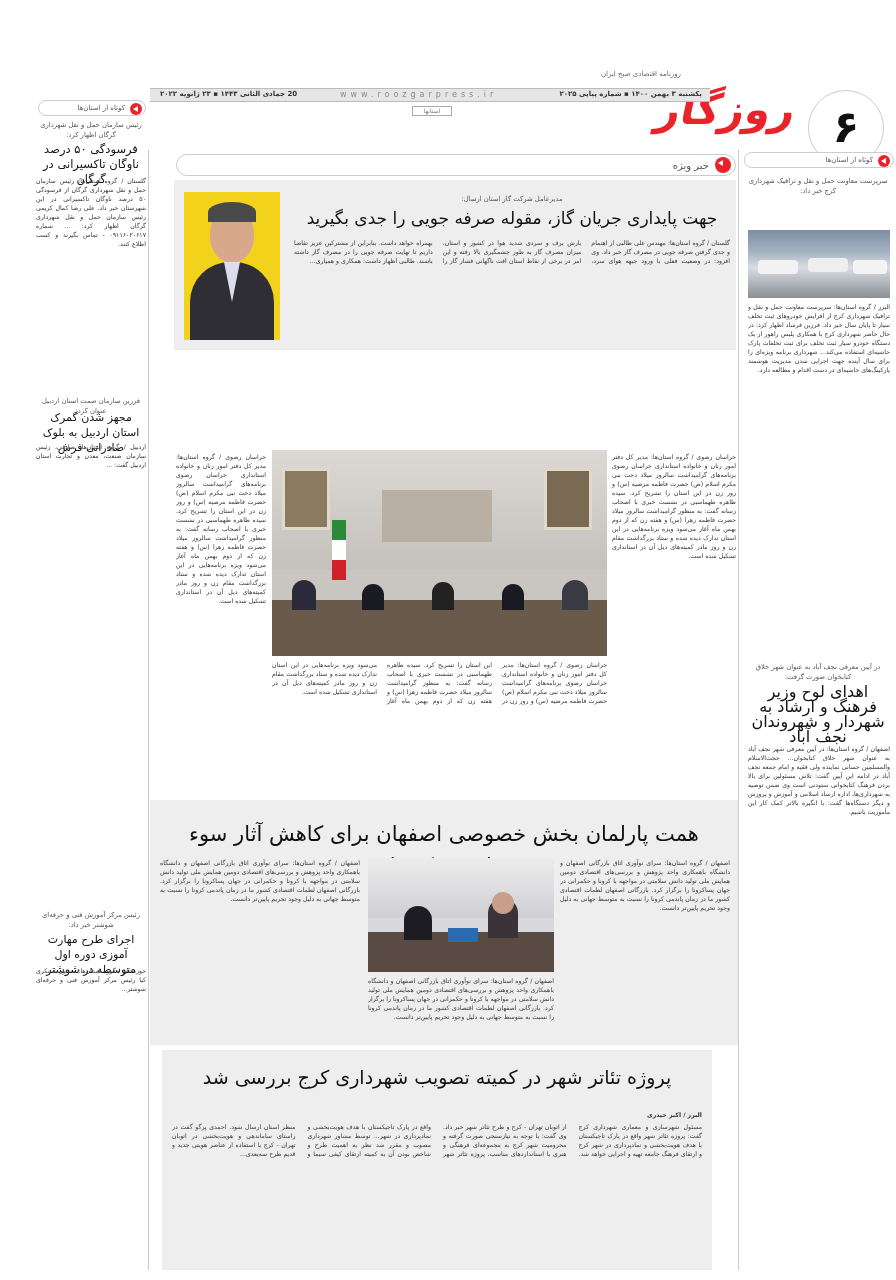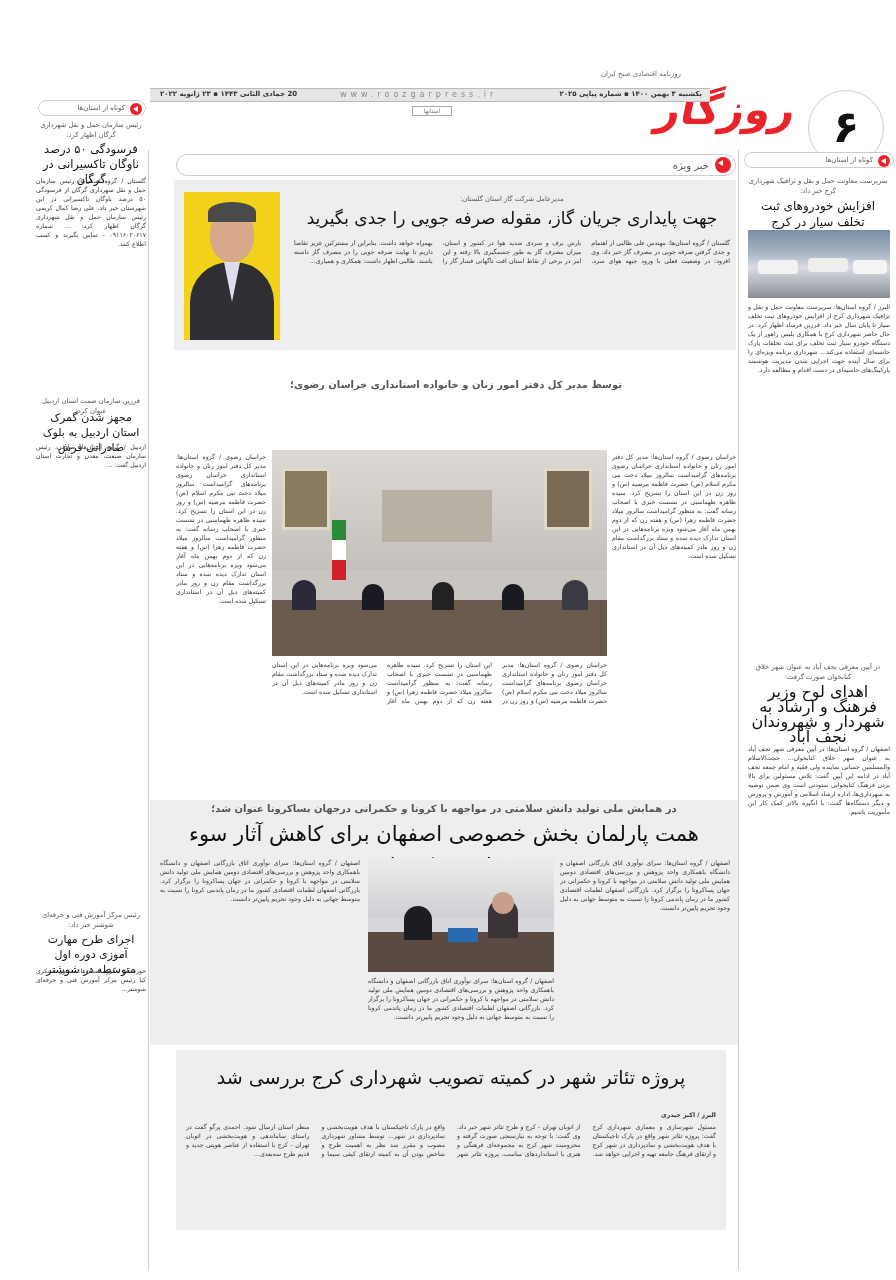--- a/index.html
+++ b/index.html
@@ -49,21 +49,20 @@
 
   <div class="rule" style="left:148px;top:150px;width:1px;height:1120px"></div>
   <div class="rule" style="left:738px;top:150px;width:1px;height:1120px"></div>
 
   <div class="sidebox" style="left:740px;top:150px;width:156px;height:1120px;border:none">
     <div class="sidehead" style="right:2px;top:2px;width:150px">
       <div class="redarrow"></div>
       <span class="lbl">کوتاه از استان‌ها</span>
     </div>
     <div class="kicker" style="position:absolute;right:6px;top:26px;width:144px">سرپرست معاونت حمل و نقل و ترافیک شهرداری کرج خبر داد:</div>
-    <div class="hl" style="position:absolute;right:6px;top:48px;width:144px;font-size:12px;line-height:16px">افزایش خودروهای ثبت تخلف سیار در کرج</div>
     <div class="photo" style="right:6px;top:80px;width:142px;height:68px;background:linear-gradient(180deg,#7a8ea4 0%,#aab6c4 35%,#d9dde3 55%,#8a8f96 100%)">
       <div style="position:absolute;left:10px;top:30px;width:40px;height:14px;background:#f2f2f2;border-radius:4px"></div>
       <div style="position:absolute;left:60px;top:28px;width:40px;height:14px;background:#eeeeee;border-radius:4px"></div>
       <div style="position:absolute;left:105px;top:30px;width:34px;height:14px;background:#f4f4f4;border-radius:4px"></div>
     </div>
     <div class="col" style="right:6px;top:152px;width:142px;height:290px;overflow:hidden">البرز / گروه استان‌ها: سرپرست معاونت حمل و نقل و ترافیک شهرداری کرج از افزایش خودروهای ثبت تخلف سیار تا پایان سال خبر داد. فرزین فرشاد اظهار کرد: در حال حاضر شهرداری کرج با همکاری پلیس راهور از یک دستگاه خودرو سیار ثبت تخلف برای ثبت تخلفات پارک حاشیه‌ای استفاده می‌کند... شهرداری برنامه ویژه‌ای را برای سال آینده جهت اجرایی شدن مدیریت هوشمند پارکینگ‌های حاشیه‌ای در دست اقدام و مطالعه دارد.</div>
     <div class="kicker" style="position:absolute;right:6px;top:512px;width:144px">در آیین معرفی نجف آباد به عنوان شهر خلاق کتابخوان صورت گرفت:</div>
     <div class="hl" style="position:absolute;right:6px;top:534px;width:144px;font-size:16px;line-height:15px">اهدای لوح وزیر فرهنگ و ارشاد به شهردار و شهروندان نجف آباد</div>
     <div class="col" style="right:6px;top:594px;width:142px;height:520px;overflow:hidden">اصفهان / گروه استان‌ها: در آیین معرفی شهر نجف آباد به عنوان شهر خلاق کتابخوان... حجت‌الاسلام والمسلمین حسانی نماینده ولی فقیه و امام جمعه نجف آباد در ادامه این آیین گفت: تلاش مسئولین برای بالا بردن فرهنگ کتابخوانی ستودنی است وی ضمن توصیه به شهرداری‌ها، اداره ارشاد اسلامی و آموزش و پرورش و دیگر دستگاه‌ها گفت: با انگیزه بالاتر کمک کار این مأموریت باشیم.</div>
   </div>
@@ -89,58 +88,56 @@
     <div class="redarrow" style="width:16px;height:16px;top:2px;right:4px"></div>
     <span class="lbl" style="right:26px;top:5px;font-size:10px">خبر ویژه</span>
   </div>
   <div class="gray" style="position:absolute;left:174px;top:180px;width:562px;height:170px">
     <div class="photo" style="left:10px;top:12px;width:96px;height:148px;background:#f2d21a">
       <div style="position:absolute;left:26px;top:14px;width:44px;height:56px;border-radius:50% 50% 45% 45%;background:#d8a88a"></div>
       <div style="position:absolute;left:24px;top:10px;width:48px;height:20px;border-radius:50% 50% 0 0;background:#4a4a4a"></div>
       <div style="position:absolute;left:6px;top:70px;width:84px;height:80px;border-radius:40px 40px 0 0;background:#2e2e34"></div>
       <div style="position:absolute;left:40px;top:70px;width:16px;height:40px;background:#dde;clip-path:polygon(0 0,100% 0,50% 100%)"></div>
     </div>
-    <div class="kicker" style="position:absolute;left:120px;top:14px;width:436px">مدیرعامل شرکت گاز استان گلستان:</div>
+    <div class="kicker" style="position:absolute;left:120px;top:14px;width:436px">مدیرعامل شرکت گاز استان ارسال:</div>
     <div class="hl" style="position:absolute;left:120px;top:26px;width:436px;font-size:17px;line-height:24px">جهت پایداری جریان گاز، مقوله صرفه جویی را جدی بگیرید</div>
     <div class="col" style="left:120px;top:58px;width:436px;height:106px;overflow:hidden;column-count:3;column-gap:10px">گلستان / گروه استان‌ها: مهندس علی طالبی از اهتمام و جدی گرفتن صرفه جویی در مصرف گاز خبر داد. وی افزود: در وضعیت فعلی با ورود جبهه هوای سرد، بارش برف و سردی شدید هوا در کشور و استان، میزان مصرف گاز به طور چشمگیری بالا رفته و این امر در برخی از نقاط استان افت ناگهانی فشار گاز را بهمراه خواهد داشت. بنابراین از مشترکین عزیز تقاضا داریم تا نهایت صرفه جویی را در مصرف گاز داشته باشند. طالبی اظهار داشت: همکاری و همیاری...</div>
   </div>
 
-  <div class="kicker" style="position:absolute;left:176px;top:378px;width:560px;font-size:10px;line-height:14px;font-weight:bold;color:#555">توسط مدیر کل دفتر امور زنان و خانواده استانداری خراسان رضوی؛</div>
   <div class="photo" style="left:272px;top:450px;width:335px;height:206px;background:#c9c5c0">
     <div style="position:absolute;left:0;top:0;width:335px;height:120px;background:linear-gradient(180deg,#dcd9d5,#c4c0bb)"></div>
     <div style="position:absolute;left:10px;top:18px;width:48px;height:62px;background:#8a7a60;border:3px solid #e0d8c8"></div>
     <div style="position:absolute;left:272px;top:18px;width:48px;height:62px;background:#7a6a54;border:3px solid #e0d8c8"></div>
     <div style="position:absolute;left:110px;top:40px;width:110px;height:52px;background:#b8b0a4"></div>
     <div style="position:absolute;left:60px;top:70px;width:14px;height:60px;background:linear-gradient(180deg,#2a8a3a 33%,#fff 33%,#fff 66%,#d0202a 66%)"></div>
     <div style="position:absolute;left:0;top:150px;width:335px;height:56px;background:#6a5a4c"></div>
     <div style="position:absolute;left:20px;top:130px;width:24px;height:30px;border-radius:12px 12px 0 0;background:#2a2a3a"></div>
     <div style="position:absolute;left:90px;top:134px;width:22px;height:26px;border-radius:11px 11px 0 0;background:#1a1a22"></div>
     <div style="position:absolute;left:160px;top:132px;width:22px;height:28px;border-radius:11px 11px 0 0;background:#222"></div>
     <div style="position:absolute;left:230px;top:134px;width:22px;height:26px;border-radius:11px 11px 0 0;background:#1a1a22"></div>
     <div style="position:absolute;left:290px;top:130px;width:26px;height:30px;border-radius:13px 13px 0 0;background:#3a3a44"></div>
   </div>
   <div class="col" style="left:612px;top:452px;width:124px;height:330px;overflow:hidden">خراسان رضوی / گروه استان‌ها: مدیر کل دفتر امور زنان و خانواده استانداری خراسان رضوی برنامه‌های گرامیداشت سالروز میلاد دخت نبی مکرم اسلام (ص) حضرت فاطمه مرضیه (س) و روز زن در این استان را تشریح کرد. سیده طاهره طهماسبی در نشست خبری با اصحاب رسانه گفت: به منظور گرامیداشت سالروز میلاد حضرت فاطمه زهرا (س) و هفته زن که از دوم بهمن ماه آغاز می‌شود ویژه برنامه‌هایی در این استان تدارک دیده شده و ستاد بزرگداشت مقام زن و روز مادر کمیته‌های ذیل آن در استانداری تشکیل شده است.</div>
   <div class="col" style="left:176px;top:452px;width:90px;height:330px;overflow:hidden">خراسان رضوی / گروه استان‌ها: مدیر کل دفتر امور زنان و خانواده استانداری خراسان رضوی برنامه‌های گرامیداشت سالروز میلاد دخت نبی مکرم اسلام (ص) حضرت فاطمه مرضیه (س) و روز زن در این استان را تشریح کرد. سیده طاهره طهماسبی در نشست خبری با اصحاب رسانه گفت: به منظور گرامیداشت سالروز میلاد حضرت فاطمه زهرا (س) و هفته زن که از دوم بهمن ماه آغاز می‌شود ویژه برنامه‌هایی در این استان تدارک دیده شده و ستاد بزرگداشت مقام زن و روز مادر کمیته‌های ذیل آن در استانداری تشکیل شده است.</div>
   <div class="col" style="left:272px;top:660px;width:335px;height:120px;overflow:hidden;column-count:3;column-gap:10px">خراسان رضوی / گروه استان‌ها: مدیر کل دفتر امور زنان و خانواده استانداری خراسان رضوی برنامه‌های گرامیداشت سالروز میلاد دخت نبی مکرم اسلام (ص) حضرت فاطمه مرضیه (س) و روز زن در این استان را تشریح کرد. سیده طاهره طهماسبی در نشست خبری با اصحاب رسانه گفت: به منظور گرامیداشت سالروز میلاد حضرت فاطمه زهرا (س) و هفته زن که از دوم بهمن ماه آغاز می‌شود ویژه برنامه‌هایی در این استان تدارک دیده شده و ستاد بزرگداشت مقام زن و روز مادر کمیته‌های ذیل آن در استانداری تشکیل شده است.</div>
 
   <div class="gray" style="position:absolute;left:150px;top:800px;width:588px;height:245px">
-    <div class="kicker" style="position:absolute;left:10px;top:2px;width:568px;font-size:10px;line-height:14px;font-weight:bold;color:#555">در همایش ملی تولید دانش سلامتی در مواجهه با کرونا و حکمرانی درجهان پساکرونا عنوان شد؛</div>
     <div class="hl" style="position:absolute;left:10px;top:18px;width:568px;font-size:21px;line-height:32px">همت پارلمان بخش خصوصی اصفهان برای کاهش آثار سوء پاندمی کرونا</div>
     <div class="photo" style="left:218px;top:58px;width:186px;height:114px;background:#d8d8dc">
       <div style="position:absolute;left:0;top:0;width:186px;height:60px;background:linear-gradient(180deg,#ececec,#cfcfd4)"></div>
       <div style="position:absolute;left:0;top:74px;width:186px;height:40px;background:#5a4a44"></div>
       <div style="position:absolute;left:36px;top:48px;width:28px;height:34px;border-radius:14px 14px 0 0;background:#1c1c22"></div>
       <div style="position:absolute;left:120px;top:40px;width:30px;height:40px;border-radius:15px 15px 0 0;background:#3a3438"></div>
       <div style="position:absolute;left:124px;top:34px;width:22px;height:22px;border-radius:50%;background:#c8a08a"></div>
       <div style="position:absolute;left:80px;top:70px;width:30px;height:14px;background:#2a6ab0"></div>
     </div>
     <div class="col" style="left:410px;top:58px;width:170px;height:180px;overflow:hidden">اصفهان / گروه استان‌ها: سرای نوآوری اتاق بازرگانی اصفهان و دانشگاه باهمکاری واحد پژوهش و بررسی‌های اقتصادی دومین همایش ملی تولید دانش سلامتی در مواجهه با کرونا و حکمرانی در جهان پساکرونا را برگزار کرد. بازرگانی اصفهان لطمات اقتصادی کشور ما در زمان پاندمی کرونا را نسبت به متوسط جهانی به دلیل وجود تحریم پایین‌تر دانست.</div>
     <div class="col" style="left:10px;top:58px;width:200px;height:180px;overflow:hidden">اصفهان / گروه استان‌ها: سرای نوآوری اتاق بازرگانی اصفهان و دانشگاه باهمکاری واحد پژوهش و بررسی‌های اقتصادی دومین همایش ملی تولید دانش سلامتی در مواجهه با کرونا و حکمرانی در جهان پساکرونا را برگزار کرد. بازرگانی اصفهان لطمات اقتصادی کشور ما در زمان پاندمی کرونا را نسبت به متوسط جهانی به دلیل وجود تحریم پایین‌تر دانست.</div>
     <div class="col" style="left:218px;top:176px;width:186px;height:62px;overflow:hidden">اصفهان / گروه استان‌ها: سرای نوآوری اتاق بازرگانی اصفهان و دانشگاه باهمکاری واحد پژوهش و بررسی‌های اقتصادی دومین همایش ملی تولید دانش سلامتی در مواجهه با کرونا و حکمرانی در جهان پساکرونا را برگزار کرد. بازرگانی اصفهان لطمات اقتصادی کشور ما در زمان پاندمی کرونا را نسبت به متوسط جهانی به دلیل وجود تحریم پایین‌تر دانست.</div>
   </div>
 
-  <div class="gray" style="position:absolute;left:176px;top:1050px;width:550px;height:180px">
+  <div class="gray" style="position:absolute;left:162px;top:1050px;width:550px;height:220px">
     <div class="hl" style="position:absolute;left:10px;top:12px;width:530px;font-size:19px;line-height:30px">پروژه تئاتر شهر در کمیته تصویب شهرداری کرج بررسی شد</div>
     <div class="col" style="left:440px;top:60px;width:100px;height:12px;font-weight:bold">البرز / اکبر حیدری</div>
     <div class="col" style="left:10px;top:72px;width:530px;height:140px;overflow:hidden;column-count:4;column-gap:12px">مسئول شهرسازی و معماری شهرداری کرج گفت: پروژه تئاتر شهر واقع در پارک تاجیکستان با هدف هویت‌بخشی و نمادپردازی در شهر کرج و ارتقای فرهنگ جامعه تهیه و اجرایی خواهد شد. از اتوبان تهران - کرج و طرح تئاتر شهر خبر داد. وی گفت: با توجه به نیازسنجی صورت گرفته و محرومیت شهر کرج به مجموعه‌ای فرهنگی و هنری با استانداردهای مناسب، پروژه تئاتر شهر واقع در پارک تاجیکستان با هدف هویت‌بخشی و نمادپردازی در شهر... توسط مشاور شهرداری مصوب و مقرر شد نظر به اهمیت طرح و شاخص بودن آن به کمیته ارتقای کیفی سیما و منظر استان ارسال شود. احمدی پرگو گفت در راستای ساماندهی و هویت‌بخشی در اتوبان تهران - کرج با استفاده از عناصر هویتی جدید و قدیم طرح سه‌بعدی...</div>
   </div>
 
 </div>
 
 </body></html>

